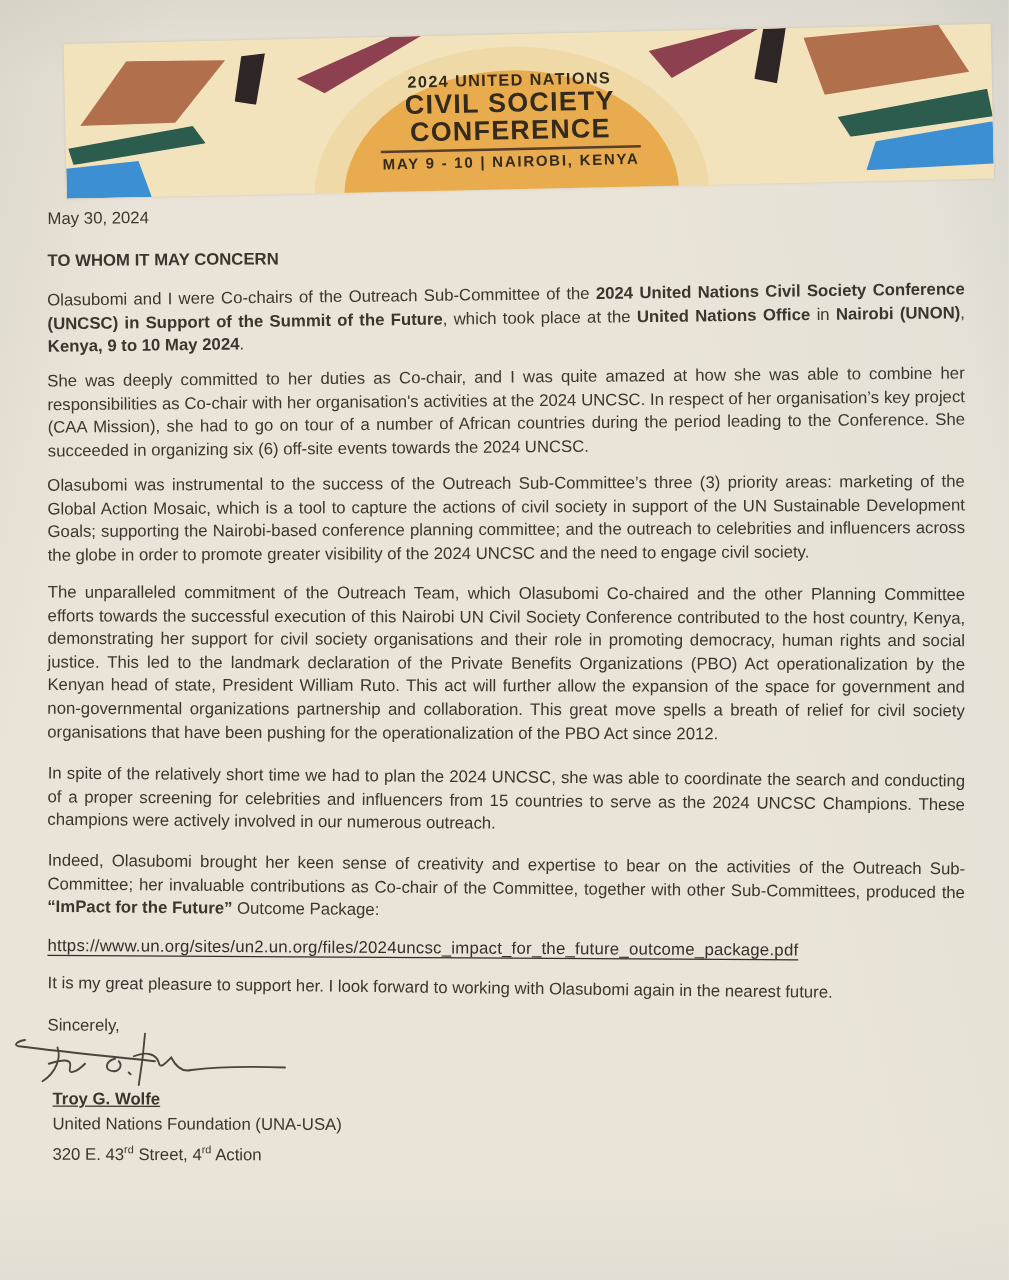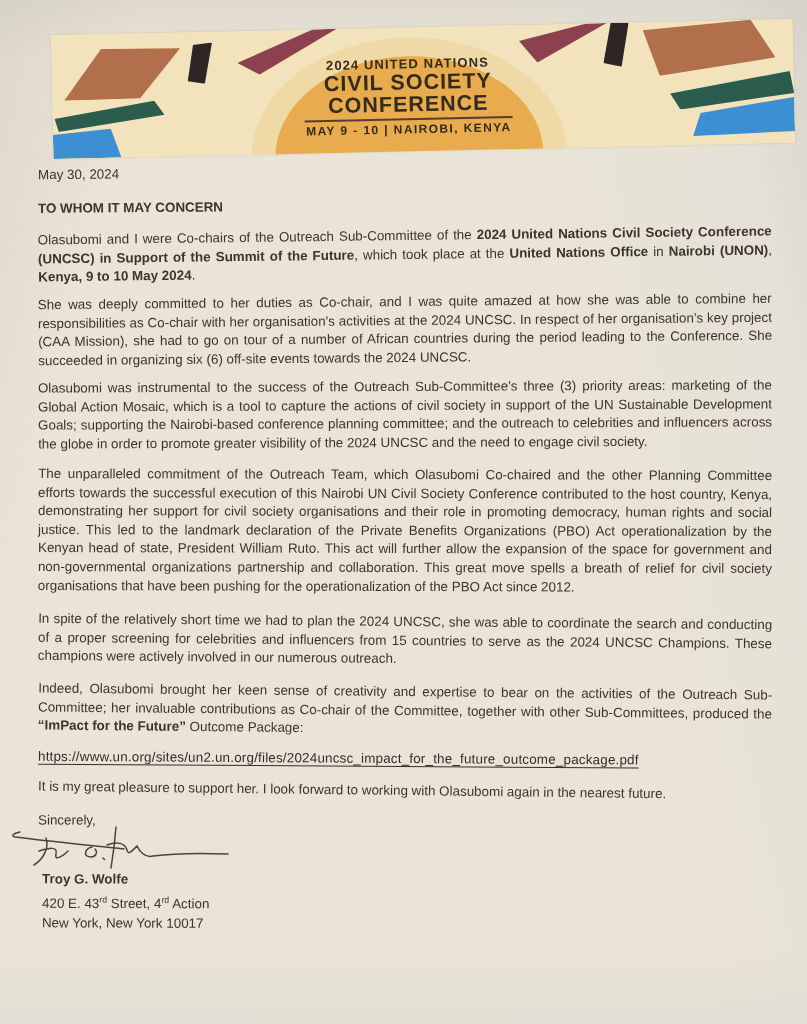--- a/index.html
+++ b/index.html
@@ -51,21 +51,21 @@
   .r-teal-l{background:#2b5c4d;clip-path:polygon(2px 84px,102px 68px,112px 82px,6px 97px);}
   .r-blue-l{background:#3c8fd2;clip-path:polygon(0px 100px,58px 95px,68px 124px,0px 124px);}
   .r-maroon-r{background:#8d4150;clip-path:polygon(468px 16px,536px 0px,556px 0px,486px 38px);}
   .r-black-r{background:#2e2527;clip-path:polygon(560px 0px,578px 0px,570px 44px,552px 40px);}
   .r-terra-r{background:#b26f4b;clip-path:polygon(592px 8px,700px 0px,724px 38px,608px 54px);}
   .r-teal-r{background:#2b5c4d;clip-path:polygon(618px 72px,738px 52px,742px 74px,628px 88px);}
   .r-blue-r{background:#3c8fd2;clip-path:polygon(648px 92px,742px 78px,742px 112px,640px 115px);}
   
   .txt{position:absolute;left:38px;width:734px;font-size:13.4px;line-height:18.6px;}
   .just{text-align:justify;}
-  .bold{font-weight:700;}
+  .bold{font-weight:700;text-decoration:underline;}
   .date{top:163px;transform:rotate(-.5deg);}
   .salutation{top:197px;font-weight:700;transform:rotate(-.45deg);}
   .p1{top:227px;transform:rotate(-.7deg);}
   .p2{top:293px;transform:rotate(-.5deg);}
   .p3{top:378px;transform:rotate(-.25deg);}
   .p4{top:466px;transform:rotate(.15deg);}
   .p5{top:613px;transform:rotate(.5deg);}
   .p6{top:683px;transform:rotate(.55deg);}
   .link{top:750px;transform:rotate(.35deg);text-decoration:underline;text-underline-offset:3px;letter-spacing:.2px;word-spacing:2px;color:#332e27;cursor:pointer;}
   .closing{top:782px;transform:rotate(.7deg);}
@@ -123,17 +123,17 @@
       <path d="M40 18 C 43 26, 39 38, 28 45 M33 31 C 43 28, 52 26, 50 34 C 48 41, 56 37, 62 31"></path>
       <path d="M86 27 C 78 29, 77 37, 85 37 C 90 37, 92 32, 89 29"></path>
       <path d="M97 38 l1.5 1.5"></path>
       <path d="M110 7 C 109 20, 107 36, 105 48"></path>
       <path d="M101 25 C 111 21, 119 23, 121 30 C 122 36, 127 30, 131 26 C 134 32, 139 38, 147 36 C 170 33, 195 33, 222 34"></path>
     </g>
   </svg>
 
   <div class="txt sigblock">
     <div class="bold">Troy G. Wolfe</div>
-    <div><span>420 E. 43</span><span style="vertical-align: super; font-size: 65%;">rd</span><span> Street, 4</span><span style="vertical-align: super; font-size: 65%;">rd</span><span> Action</span></div>
-    <div>New York, New York 10017</div>
+    <div>United Nations Foundation (UNA-USA)</div>
+    <div><span>320 E. 43</span><span style="vertical-align: super; font-size: 65%;">rd</span><span> Street, 4</span><span style="vertical-align: super; font-size: 65%;">rd</span><span> Action</span></div>
   </div>
 
 </div>
 
 </body></html>

